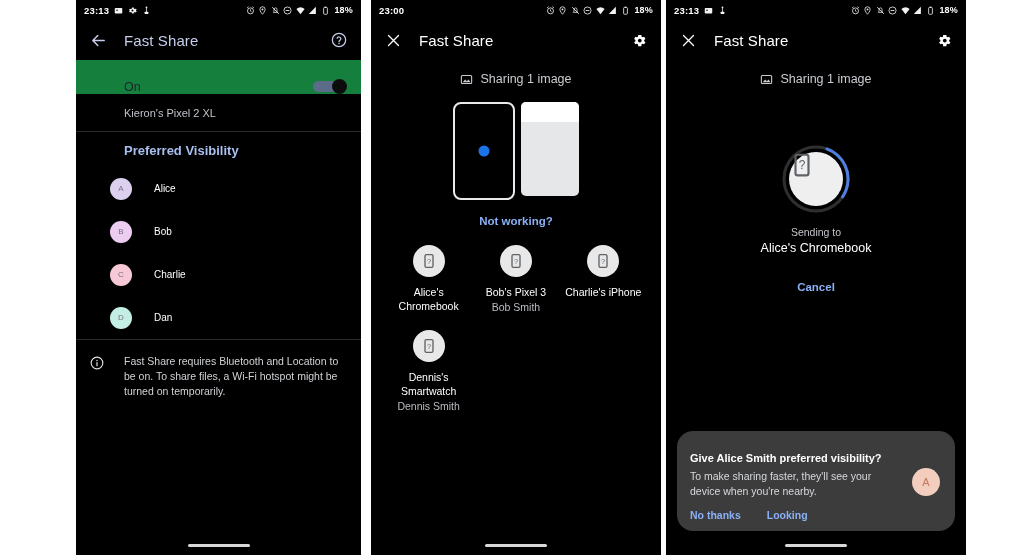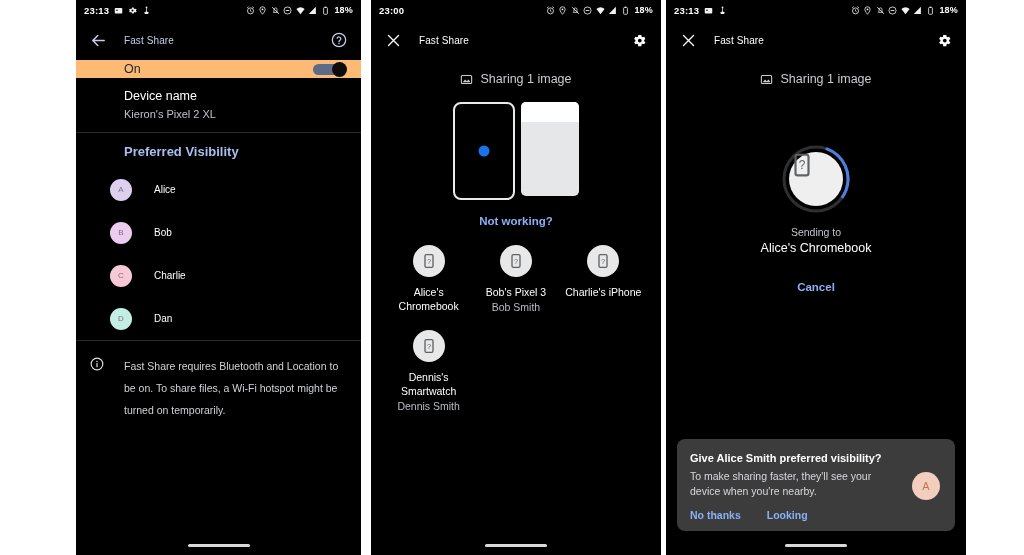--- a/index.html
+++ b/index.html
@@ -19,26 +19,26 @@
   .sb-spacer{flex:1;}
   .sb-right{display:flex;align-items:center;gap:3.5px;}
   .sb-icon{display:inline-block;width:9px;height:9px;opacity:.95;}
   .sb-icon svg{display:block;width:9px;height:9px;fill:#ffffff;}
   .sb-pct{font-size:9px;font-weight:bold;margin-left:1px;}
 
   
   .appbar{height:40px;display:flex;align-items:center;padding:0 12px;}
   .appbar-icon{width:20px;height:20px;display:flex;align-items:center;justify-content:center;}
   .appbar-icon svg{display:block;}
-  .appbar-title{flex:1;font-size:10px;color:#c6cdea;margin-left:16px;letter-spacing:.1px;}
+  .appbar-title{flex:1;font-size:15px;color:#c6cdea;margin-left:16px;letter-spacing:.1px;}
   .appbar-title.white{color:#ffffff;}
   .appbar-end{width:20px;height:20px;display:flex;align-items:center;justify-content:center;}
 
   
-  .on-row{height:18px;background:#fdba74;display:flex;align-items:center;
+  .on-row{height:34px;background:#15803d;display:flex;align-items:flex-end;
           padding:0 14px 0 48px;}
   .on-label{flex:1;font-size:12.5px;color:#1d2330;}
   .switch{position:relative;width:34px;height:15px;}
   .switch .track{position:absolute;left:0;top:2px;width:28px;height:11px;border-radius:6px;
                  background:#5c6b88;}
   .switch .thumb{position:absolute;right:0;top:0;width:15px;height:15px;border-radius:50%;
                  background:#0c0c0c;}
 
   .row{padding:10px 14px 10px 48px;}
   .row-title{font-size:12.5px;color:#ffffff;line-height:17px;}
@@ -46,21 +46,21 @@
   .divider{height:1px;background:#2a2a2a;margin:0 0 0 0;}
   .section-head{padding:11px 14px 9px 48px;font-size:13px;color:#a8bff0;font-weight:bold;}
 
   .contact{display:flex;align-items:center;height:43px;padding:0 14px 0 34px;}
   .avatar{width:22px;height:22px;border-radius:50%;display:flex;align-items:center;
           justify-content:center;font-size:8px;color:#7b6d86;flex:none;}
   .contact-name{margin-left:22px;font-size:10px;color:#ffffff;}
 
   .info-block{display:flex;padding:14px 12px 0 14px;}
   .info-ic{width:18px;flex:none;padding-top:2px;}
-  .info-text{margin-left:16px;font-size:10.5px;color:#cfd2d6;line-height:22px;}
+  .info-text{margin-left:16px;font-size:10.5px;color:#cfd2d6;line-height:15px;}
   .info-text p{margin:0 0 13px 0;}
 
   
   .sharing{display:flex;align-items:center;justify-content:center;gap:7px;
            padding:12px 0 0 0;font-size:12.5px;color:#c9ccd1;}
   .sharing .img-ic svg{display:block;}
 
   .phones{display:flex;justify-content:center;align-items:flex-start;gap:6px;margin-top:16px;}
   .dev-dark{width:58px;height:94px;border:2.5px solid #e9eaec;border-radius:8px;
             background:#000;position:relative;}
@@ -90,21 +90,21 @@
   .sending-wrap{display:flex;flex-direction:column;align-items:center;margin-top:58px;}
   .ring{position:relative;width:70px;height:70px;}
   .ring svg{position:absolute;left:0;top:0;}
   .ring .bubble{position:absolute;left:8px;top:8px;width:54px;height:54px;border-radius:50%;
                 background:#efefef;display:flex;align-items:center;justify-content:center;}
   .send-to{margin-top:12px;font-size:10.5px;color:#c3c6cb;}
   .send-dev{margin-top:3px;font-size:12.5px;color:#ffffff;}
   .cancel{margin-top:26px;font-size:11.5px;color:#8ab0f5;font-weight:bold;}
 
   .snackbar{position:absolute;left:11px;right:11px;bottom:24px;background:#3c3c3c;
-            border-radius:8px;padding:12px 13px 10px 13px;}
+            border-radius:16px;padding:20px 13px 10px 13px;}
   .snack-title{font-size:11px;color:#ffffff;font-weight:bold;line-height:15px;}
   .snack-body{font-size:10.5px;color:#d6d8dc;line-height:14.5px;margin-top:3px;
               padding-right:46px;}
   .snack-actions{display:flex;gap:26px;margin-top:11px;}
   .snack-btn{font-size:10.5px;color:#8ab0f5;font-weight:bold;}
   .snack-av{position:absolute;right:15px;top:50%;transform:translateY(-46%);
             width:28px;height:28px;border-radius:50%;background:#f3cdbd;
             display:flex;align-items:center;justify-content:center;
             font-size:11px;color:#c4775a;}
 
@@ -206,21 +206,20 @@
 
     <div class="on-row">
       <div class="on-label">On</div>
       <div class="switch">
         <div class="track"></div>
         <div class="thumb"></div>
       </div>
     </div>
 
     <div class="row">
-      <div class="row-title">Device name</div>
       <div class="row-sub">Kieron's Pixel 2 XL</div>
     </div>
 
     <div class="divider"></div>
 
     <div class="section-head">Preferred Visibility</div>
 
     <div class="contact">
       <div class="avatar" style="background:#ddd0ef">A</div>
       <div class="contact-name">Alice</div>

